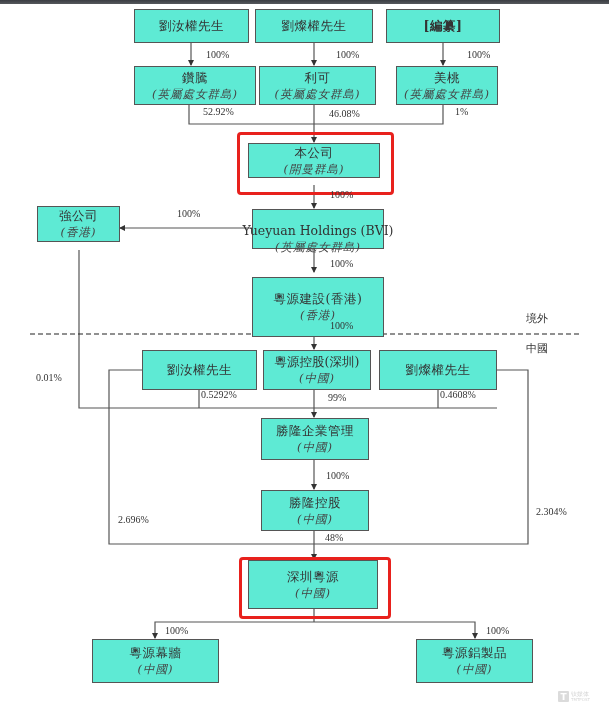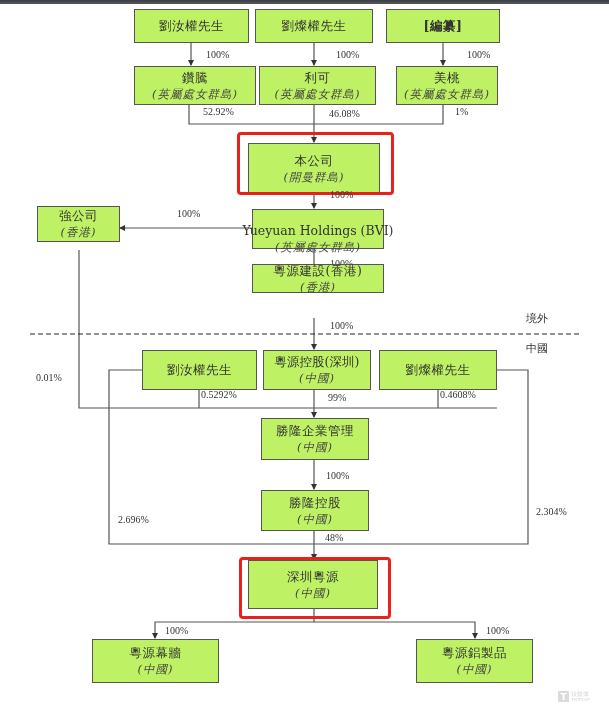--- a/index.html
+++ b/index.html
@@ -8,21 +8,21 @@
     background: #ffffff;
     font-family: "DejaVu Serif", "Liberation Serif", serif;
     color: #333333;
   }
   .topbar {
     position: absolute; left: 0; top: 0; width: 609px; height: 4px;
     background: linear-gradient(#3a3d42, #55585c);
   }
   .box {
     position: absolute; box-sizing: border-box;
-    border: 1.4px solid #555555; background: #bef264;
+    border: 1.4px solid #555555; background: #5eead4;
     display: flex; flex-direction: column; align-items: center; justify-content: center;
     text-align: center; line-height: 16px;
   }
   .box .name { font-size: 12.5px; color: #333; letter-spacing: 0.5px; white-space: nowrap; }
   .box .name.bold { font-weight: bold; }
   .box .place { font-size: 11.5px; font-style: italic; color: #444; white-space: nowrap; letter-spacing: 1px; }
   .hl {
     position: absolute; box-sizing: border-box;
     border: 3px solid #e8211d; border-radius: 4px; pointer-events: none;
   }
@@ -111,39 +111,39 @@
   <span class="place">(英屬處女群島)</span>
 </div>
 
 <span class="pct" style="left:206px;top:49px;">100%</span>
 <span class="pct" style="left:336px;top:49px;">100%</span>
 <span class="pct" style="left:467px;top:49px;">100%</span>
 <span class="pct" style="left:203px;top:106px;">52.92%</span>
 <span class="pct" style="left:329px;top:108px;">46.08%</span>
 <span class="pct" style="left:455px;top:106px;">1%</span>
 
-<div class="box" style="left:248px;top:143px;width:132px;height:51px;">
+<div class="box" style="left:248px;top:143px;width:132px;height:35px;">
   <span class="name">本公司</span>
   <span class="place">(開曼群島)</span>
 </div>
 <div class="hl" style="left:237px;top:132px;width:157px;height:63px;"></div>
 <span class="pct" style="left:330px;top:189px;">100%</span>
 
 <div class="box" style="left:37px;top:206px;width:83px;height:36px;">
   <span class="name">強公司</span>
   <span class="place">(香港)</span>
 </div>
 <span class="pct" style="left:177px;top:208px;">100%</span>
 <div class="box" style="left:252px;top:209px;width:132px;height:40px;">
   <span class="name" style="letter-spacing:0;margin-top:20px;">Yueyuan Holdings (BVI)</span>
   <span class="place">(英屬處女群島)</span>
 </div>
 <span class="pct" style="left:330px;top:258px;">100%</span>
 
-<div class="box" style="left:252px;top:264px;width:132px;height:29px;">
+<div class="box" style="left:252px;top:277px;width:132px;height:60px;">
   <span class="name">粵源建設(香港)</span>
   <span class="place">(香港)</span>
 </div>
 <span class="pct" style="left:330px;top:320px;">100%</span>
 
 <span class="zone" style="left:526px;top:311px;">境外</span>
 <span class="zone" style="left:526px;top:341px;">中國</span>
 
 <div class="box" style="left:142px;top:350px;width:115px;height:40px;">
   <span class="name">劉汝權先生</span>

